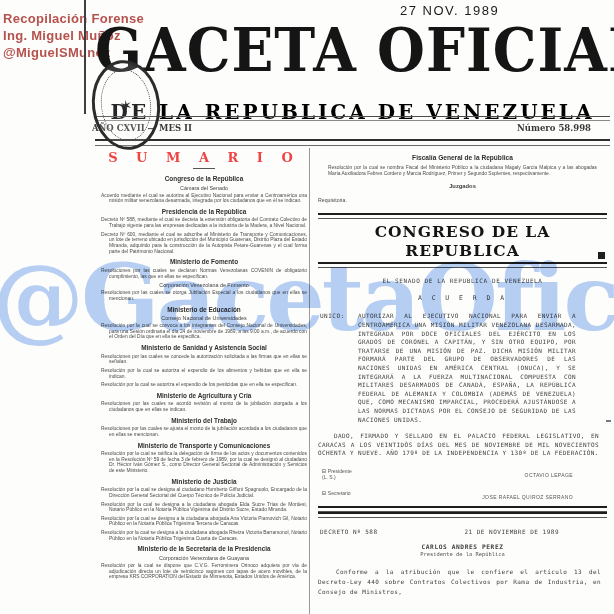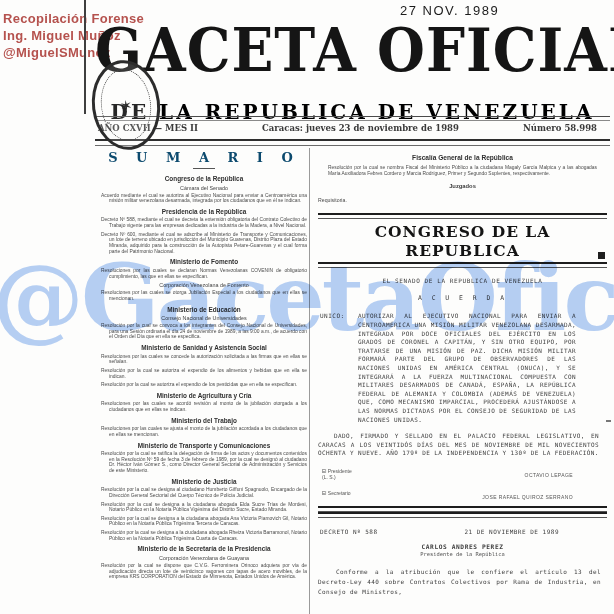--- a/index.html
+++ b/index.html
@@ -29,31 +29,31 @@
         border-radius:50%;z-index:3;transform:rotate(-7deg);display:flex;align-items:center;
         justify-content:center;background:rgba(255,255,255,.15);}
   .seal-ring{position:absolute;inset:6px;border:1px dotted #4a4a4a;border-radius:50%;}
   .seal-crest{font-size:15px;color:#2e2e2e;line-height:1;}
 
   
   .rule-thin{position:absolute;left:95px;width:515px;height:3px;z-index:2;
              border-top:1px solid #4a4a4a;border-bottom:1px solid #8a8a8a;}
   .rule-heavy{position:absolute;left:95px;width:515px;height:4px;z-index:2;
               border-top:2px solid #2e2e2e;border-bottom:1px solid #6a6a6a;}
-  .dateline{position:absolute;left:90px;top:123px;width:515px;z-index:2;display:flex;
+  .dateline{position:absolute;left:84px;top:123px;width:515px;z-index:2;display:flex;
             justify-content:space-between;font-family:"DejaVu Serif",serif;font-weight:bold;
             font-size:8.5px;color:#3a3a3a;padding:0 8px;box-sizing:border-box;}
 
   
   .divider{position:absolute;left:309px;top:148px;bottom:0;width:1px;background:#9a9a9a;z-index:1;}
 
   
   .col-left{position:absolute;left:101px;top:150px;width:206px;z-index:2;}
   .sum-title{text-align:center;font-family:"DejaVu Serif",serif;font-weight:bold;font-size:13px;
-             letter-spacing:7px;color:#0c4a6e;margin-bottom:3px;}
+             letter-spacing:7px;color:#ef4444;margin-bottom:3px;}
   .sum-rule{width:22px;height:1px;background:#555;margin:0 auto 6px auto;}
   .h{font-weight:bold;font-size:6.4px;text-align:center;color:#2f2f2f;margin:4px 0 2.5px 0;}
   .s{font-size:5.4px;text-align:center;color:#444;margin:2px 0 2px 0;}
   .p{font-size:4.9px;line-height:5.7px;text-align:justify;color:#4a4a4a;
      margin:0 0 2.8px 0;padding-left:8px;text-indent:-8px;}
 
   
   .col-right{position:absolute;left:318px;top:154px;width:289px;z-index:2;}
   .r-h{font-weight:bold;font-size:6.6px;text-align:center;color:#2f2f2f;margin:0 0 4px 0;}
   .r-p{font-size:4.9px;line-height:5.7px;text-align:justify;color:#4a4a4a;margin:0 0 4px 0;
@@ -114,21 +114,20 @@
   </div>
 
   <div class="seal">
     <div class="seal-ring"></div>
     <div class="seal-crest">✶</div>
   </div>
 
   <div class="rule-thin" style="top:116px"></div>
   <div class="dateline">
     <span>AÑO CXVII — MES II</span>
-    <span>Caracas: jueves 23 de noviembre de 1989</span>
     <span>Número 58.998</span>
   </div>
   <div class="rule-heavy" style="top:139px"></div>
 
   <div class="divider"></div>
 
   <div class="col-left">
     <div class="sum-title">S U M A R I O</div>
     <div class="sum-rule"></div>
 

